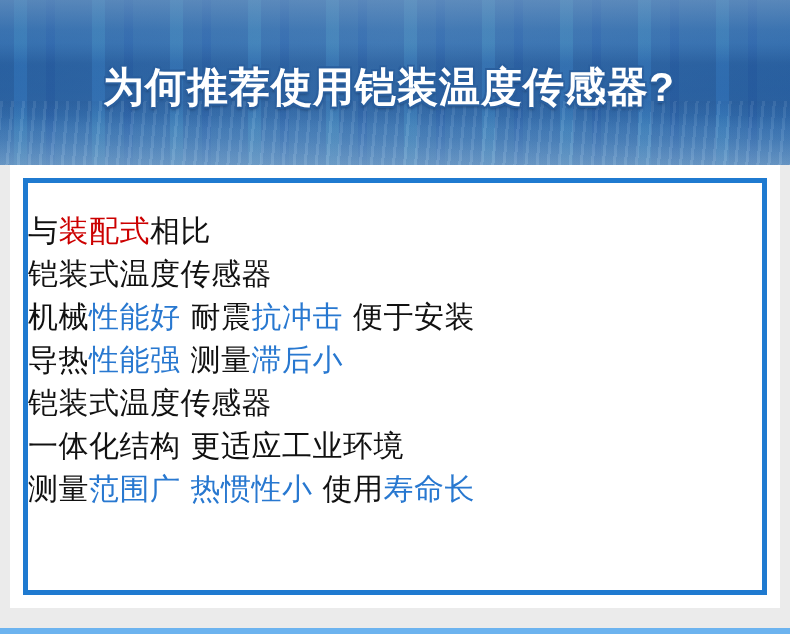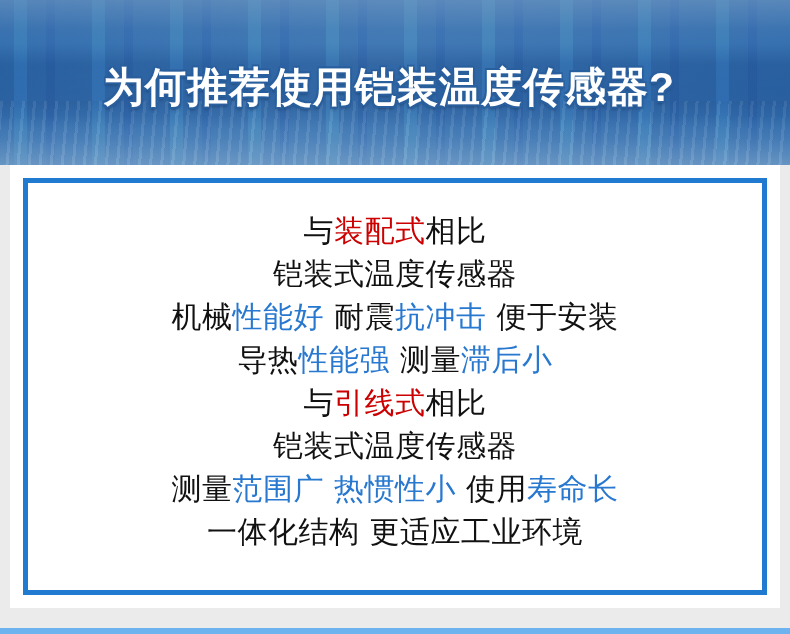--- a/index.html
+++ b/index.html
@@ -119,21 +119,20 @@
     bottom: 13px;
     border: 5px solid #1f7ad0;
     box-sizing: border-box;
     background: #ffffff;
   }
   .lines {
     position: absolute;
     left: 0;
     right: 0;
     top: 26px;
-    text-align: center;
   }
   .line {
     font-size: 30px;
     line-height: 43px;
     color: #111111;
     white-space: nowrap;
     font-weight: 400;
     letter-spacing: 0.5px;
   }
   .seg-red   { color: #cc0000; }
@@ -171,24 +170,23 @@
     <div class="banner-title">为何推荐使用铠装温度传感器?</div>
   </div>
 
   <div class="card-outer">
     <div class="card-frame">
       <div class="lines" id="lines-container">
           <div class="line"><span class="seg-black">与</span><span class="seg-red">装配式</span><span class="seg-black">相比</span></div>
           <div class="line"><span class="seg-black">铠装式温度传感器</span></div>
           <div class="line"><span class="seg-black">机械</span><span class="seg-blue">性能好</span><span class="gap"></span><span class="seg-black">耐震</span><span class="seg-blue">抗冲击</span><span class="gap"></span><span class="seg-black">便于安装</span></div>
           <div class="line"><span class="seg-black">导热</span><span class="seg-blue">性能强</span><span class="gap"></span><span class="seg-black">测量</span><span class="seg-blue">滞后小</span></div>
-          <div class="line"><span class="seg-black">与</span><span class="seg-red">引线式</span><span class="seg-black">相比</span></div>
           <div class="line"><span class="seg-black">铠装式温度传感器</span></div>
+          <div class="line"><span class="seg-black">一体化结构</span><span class="gap"></span><span class="seg-black">更适应工业环境</span></div>
           <div class="line"><span class="seg-black">测量</span><span class="seg-blue">范围广</span><span class="gap"></span><span class="seg-blue">热惯性小</span><span class="gap"></span><span class="seg-black">使用</span><span class="seg-blue">寿命长</span></div>
-          <div class="line"><span class="seg-black">一体化结构</span><span class="gap"></span><span class="seg-black">更适应工业环境</span></div>
         </div>
     </div>
   </div>
 
   <div class="strip-gray"></div>
   <div class="strip-blue"></div>
 
 </div>
 
 </body></html>

